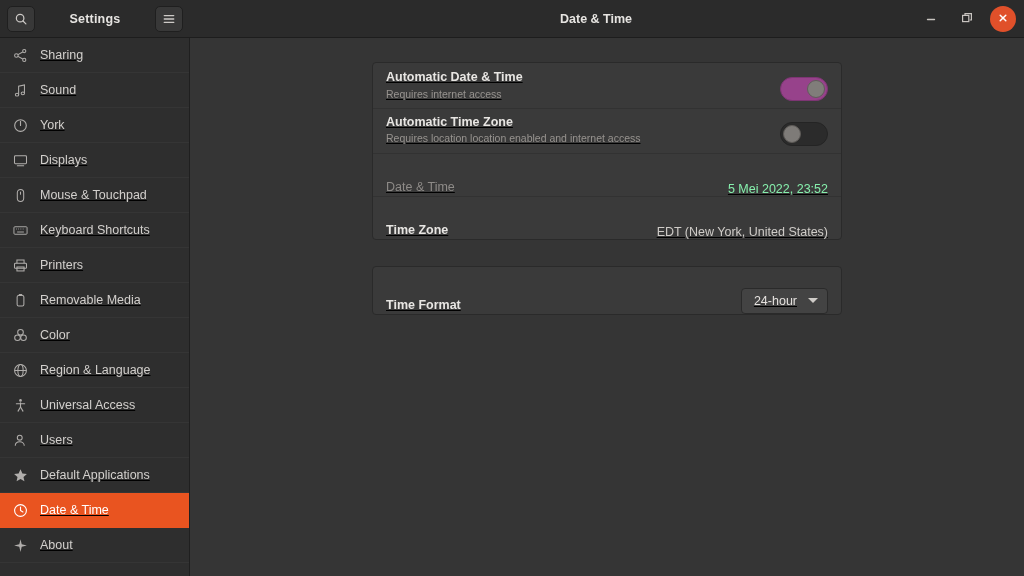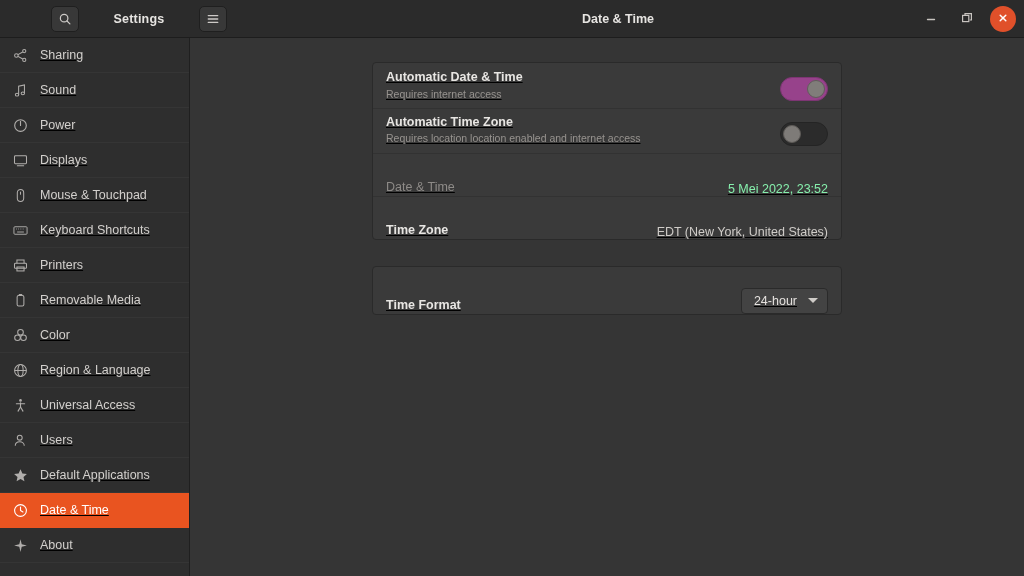--- a/index.html
+++ b/index.html
@@ -9,21 +9,20 @@
     font-family:"Liberation Sans", sans-serif;
     -webkit-font-smoothing:antialiased;
   }
   .app { position:relative; width:1024px; height:576px; display:flex; flex-direction:column; }
 
   
   .titlebar {
     height:38px; flex:0 0 38px; display:flex; align-items:center;
     background:#2b2b2b; position:relative;
     border-bottom:1px solid #1d1d1d;
-    padding-left:44px;
   }
   .tb-left {
     width:190px; flex:0 0 190px; height:100%;
     display:flex; align-items:center; justify-content:space-between;
     padding:0 7px; background:#2b2b2b;
   }
   .tb-btn {
     width:28px; height:26px; border-radius:5px;
     background:#383838; border:1px solid #1f1f1f;
     display:flex; align-items:center; justify-content:center;
@@ -218,21 +217,21 @@
         <span class="s-label">Sound</span>
       </div>
 
       <div class="s-item">
         <span class="s-icon">
           <svg width="15" height="15" viewBox="0 0 16 16" fill="none" stroke="#c8c5c2" stroke-width="1.2">
             <circle cx="8" cy="8" r="6.2"></circle>
               <line x1="8" y1="3.6" x2="8" y2="8" stroke-linecap="round"></line>
           </svg>
         </span>
-        <span class="s-label">Power</span>
+        <span class="s-label">York</span>
       </div>
 
       <div class="s-item">
         <span class="s-icon">
           <svg width="15" height="15" viewBox="0 0 16 16" fill="none" stroke="#c8c5c2" stroke-width="1.1">
             <rect x="1.6" y="3" width="12.8" height="8.4" rx="1"></rect>
               <line x1="4.6" y1="13.6" x2="11.4" y2="13.6" stroke-linecap="round"></line>
           </svg>
         </span>
         <span class="s-label">Displays</span>

